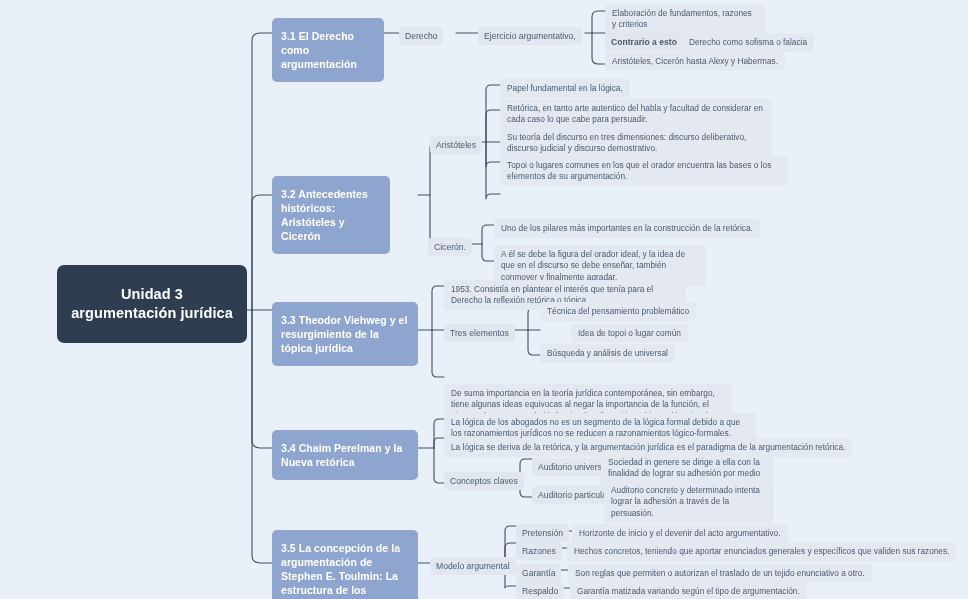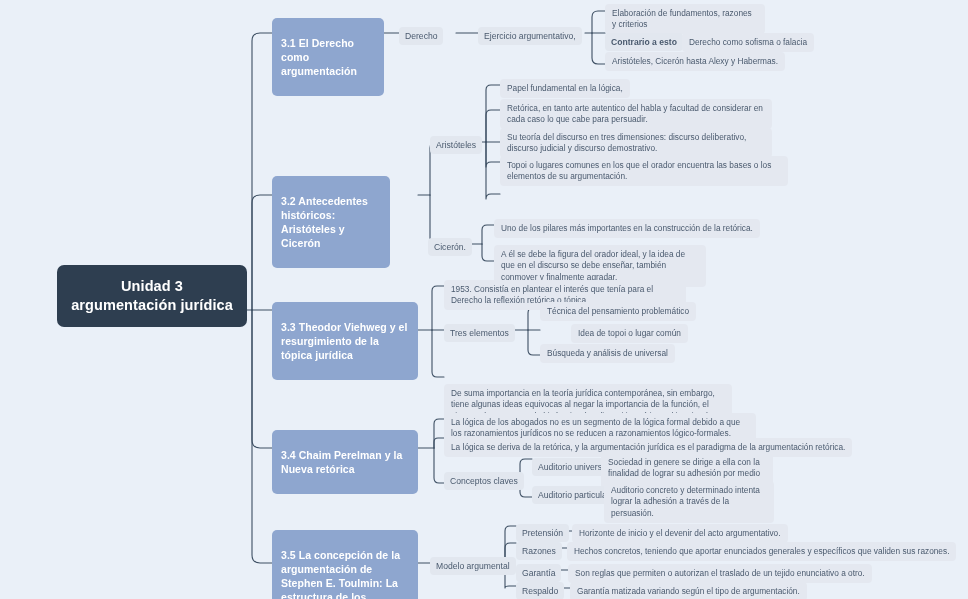--- a/index.html
+++ b/index.html
@@ -17,33 +17,33 @@
 
   
   .root{
     background:#2e3e50;
     color:#ffffff;
     border-radius:7px;
     text-align:center;
     font-weight:bold;
     font-size:14.5px;
     line-height:19px;
-    padding:12px 14px;
+    padding:20px 14px;
     letter-spacing:.1px;
   }
 
   
   .branch{
     background:#8ea6cf;
     color:#ffffff;
     border-radius:5px;
     font-weight:bold;
     font-size:10.5px;
     line-height:14px;
-    padding:18px 9px;
+    padding:11px 9px;
     letter-spacing:.05px;
   }
 
   
   .pill{
     background:#e2e7ef;
     color:#4a5a6e;
     border-radius:4px;
     font-size:8.6px;
     line-height:12px;

